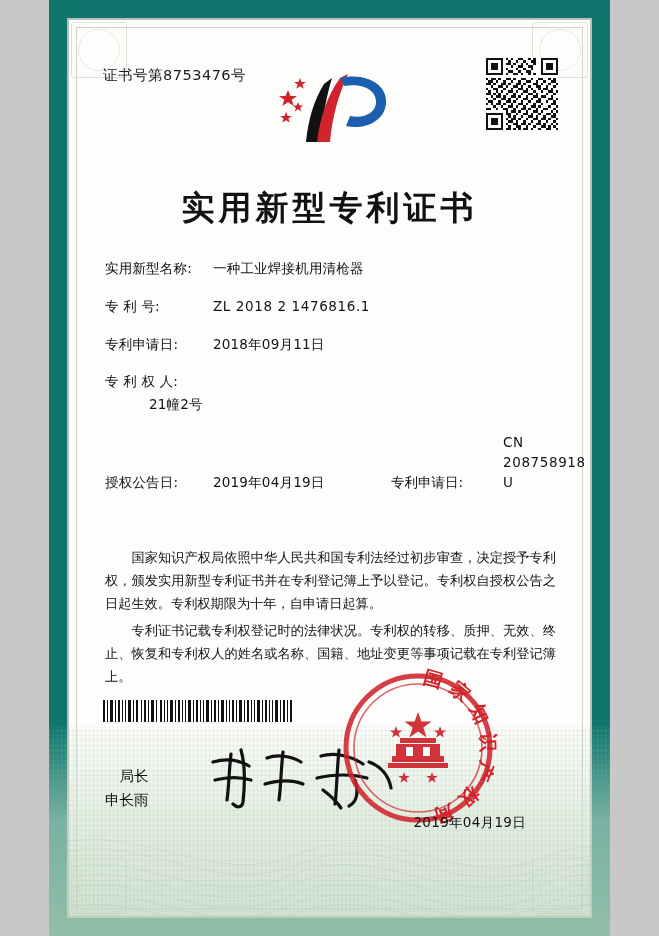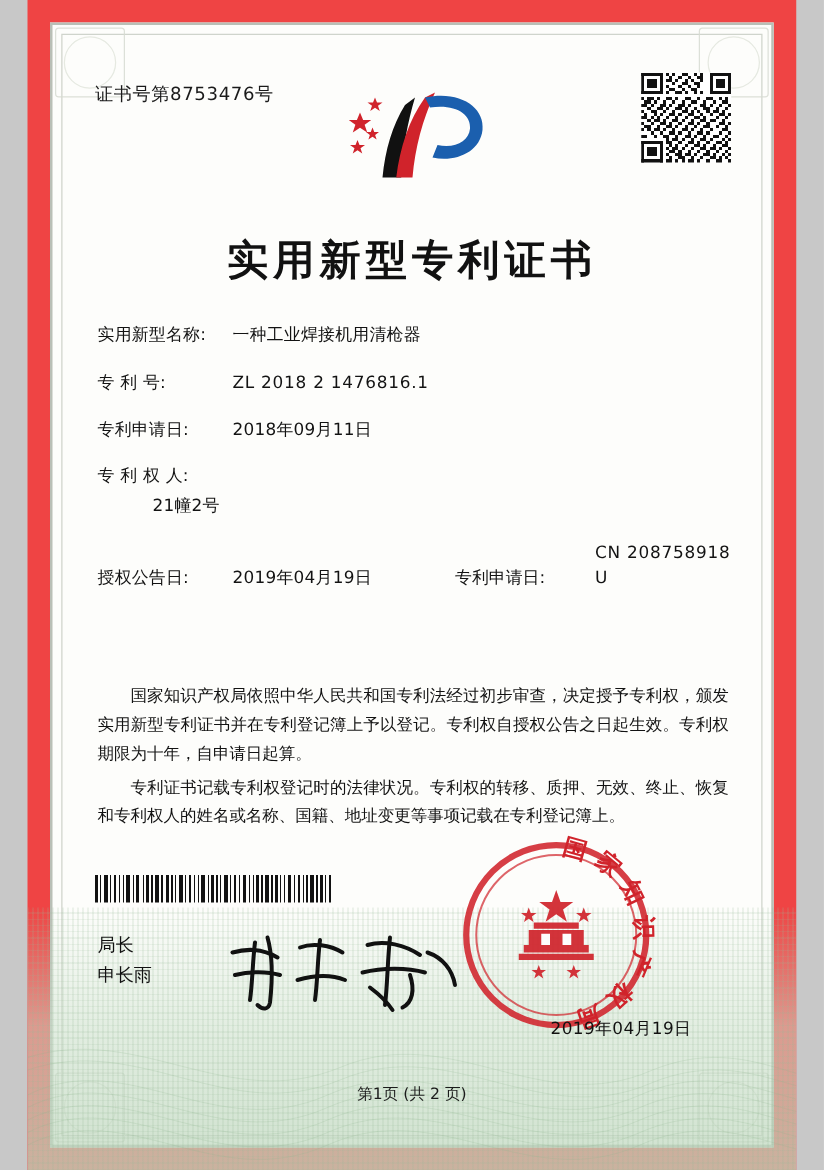--- a/index.html
+++ b/index.html
@@ -5,24 +5,24 @@
   html, body {
     margin: 0;
     padding: 0;
     background: #c8c8c8;
   }
   body {
     font-family: "Liberation Sans", sans-serif;
   }
   .page {
     position: relative;
-    width: 615px;
+    width: 561px;
     height: 936px;
     margin: 0 auto;
-    background: #ef4444;
+    background: #0f766e;
     overflow: hidden;
   }
   
   .frame-outer {
     position: absolute;
     left: 18px;
     top: 18px;
     right: 18px;
     bottom: 18px;
     border: 2px solid #b9bfb6;
@@ -190,25 +190,26 @@
     position: absolute;
     left: 8px;
     bottom: 168px;
     width: 190px;
     height: 22px;
   }
 
   .signature-block {
     position: absolute;
     left: 10px;
-    bottom: 96px;
-    font-family: Liberation Sans, sans-serif;
+    bottom: 76px;
+    font-family: Liberation Mono, monospace;
     font-size: 14.5px;
     line-height: 1.7;
     color: #111;
+    text-align: right;
   }
   .sign-script {
     position: absolute;
     left: 110px;
     bottom: 76px;
     width: 200px;
     height: 70px;
   }
 
   .seal {
@@ -661,15 +662,14 @@
           <polygon points="98,108 99.5,112 103.8,112 100.3,114.6 101.6,118.8 98,116.2 94.4,118.8 95.7,114.6 92.2,112 96.5,112"></polygon>
         </g>
         <text font-family="'DejaVu Sans', sans-serif" font-size="19" font-weight="bold" fill="#d0232b" letter-spacing="8">
           <textPath href="#sealArc" startOffset="26%">国家知识产权局</textPath>
         </text>
       </svg>
     </div>
 
     <div class="seal-date">2019年04月19日</div>
 
-    <div class="page-foot">第1页 (共 2 页)</div>
   </div>
 </div>
 
 </body></html>

